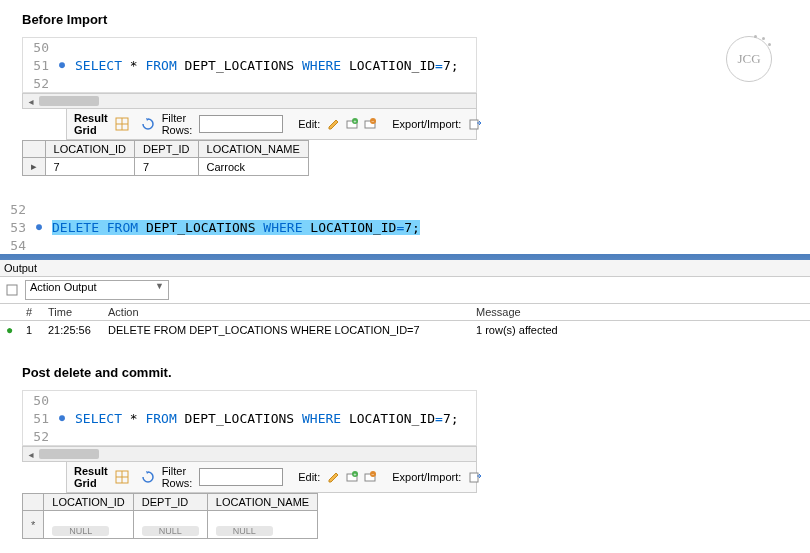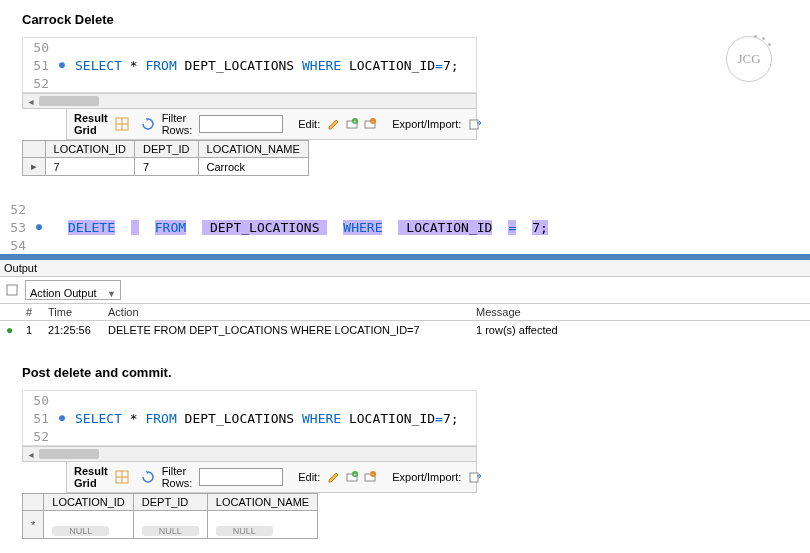--- a/index.html
+++ b/index.html
@@ -5,38 +5,38 @@
 * { margin: 0; padding: 0; box-sizing: border-box; }
 body { font-family: Tahoma, Verdana, sans-serif; font-size: 12px; background: #fff; color: #000; width: 810px; }
 .section-title { font-weight: bold; font-size: 13px; padding: 12px 0 10px 22px; }
 .editor-block { margin-left: 22px; position: relative; }
 .editor { font-family: Consolas, monospace; font-size: 13px; background: #fff; border: 1px solid #ddd; }
 .editor-line { display: flex; align-items: center; height: 18px; }
 .gutter-num { width: 30px; text-align: right; color: #999; padding-right: 4px; }
 .gutter-dot { width: 18px; text-align: center; color: #3a7bd5; font-size: 10px; position: relative; top: -1px; }
 .code-cell { padding-left: 4px; }
 .kw { color: #0066cc; font-weight: normal; }
-.highlight { background: #c4b5fd; margin-left: 16px; }
+.highlight { background: #7dd3fc; }
 .scrollbar-h { height: 16px; background: #f0f0f0; border: 1px solid #ccc; display: flex; align-items: center; }
 .sb-arrow { width: 16px; height: 14px; display: flex; align-items: center; justify-content: center; color: #666; font-size: 10px; }
 .sb-thumb { width: 60px; height: 10px; background: #c7c7c7; border-radius: 2px; }
 .toolbar { display: flex; align-items: center; gap: 4px; padding: 3px 4px; background: #f8f8f8; border: 1px solid #ccc; border-top: none; margin-left: 44px; }
 .tb-label { font-size: 11px; padding: 0 3px; }
 .tb-icon { width: 18px; height: 18px; display: flex; align-items: center; justify-content: center; cursor: pointer; }
 .tb-input { width: 84px; height: 18px; border: 1px solid #999; font-size: 11px; padding: 0 3px; }
 .tb-sep { width: 1px; height: 18px; background: #ccc; margin: 0 2px; }
 .result-table { border-collapse: collapse; border: 1px solid #aaa; margin-left: 22px; }
 .result-table th, .result-table td { border: 1px solid #aaa; padding: 2px 8px; font-size: 11px; text-align: left; }
 .result-table th { background: #f2f2f2; font-weight: normal; }
 .row-handle { width: 16px; background: #f2f2f2; text-align: center; color: #555; }
 .null-pill { display: inline-block; background: #e6e6e6; border-radius: 3px; padding: 0 17px; font-size: 9px; color: #888; margin-top: 13px; }
 .output-panel { border-top: 6px solid; border-image: linear-gradient(#4d7fbd,#cfe1f6) 6; }
 .output-title { font-size: 11px; padding: 2px 4px; background: #f5f5f5; border-bottom: 1px solid #ccc; }
 .output-toolbar { display: flex; align-items: center; gap: 4px; padding: 3px; border-bottom: 1px solid #ccc; }
-.dropdown { display: flex; align-items: flex-end; border: 1px solid #aaa; height: 20px; width: 96px; font-size: 11px; padding: 0 4px; justify-content: space-between; }
+.dropdown { display: flex; align-items: flex-start; border: 1px solid #aaa; height: 20px; width: 144px; font-size: 11px; padding: 0 4px; justify-content: space-between; }
 .output-grid { width: 100%; border-collapse: collapse; font-size: 11px; }
 .output-grid th { text-align: left; font-weight: normal; padding: 2px 6px; border-bottom: 1px solid #ccc; color: #333; }
 .output-grid td { padding: 2px 6px; }
 .check-ok { color: #2a9d2a; font-size: 12px; }
 .logo-wrap { position: absolute; right: 38px; top: 36px; display: flex; align-items: center; gap: 10px; opacity: 0.78; }
 .logo-circle { width: 46px; height: 46px; border: 1px solid #bbb; border-radius: 50%; display: flex; align-items: center; justify-content: center; font-size: 13px; color: #888; font-family: serif; position: relative; }
 .logo-dot { position: absolute; width: 3px; height: 3px; background: #aaa; border-radius: 50%; }
 .logo-text-main { font-family: 'Times New Roman', serif; font-size: 22px; color: #aaa; letter-spacing: 1px; }
 .logo-text-sub { font-size: 7px; color: #bbb; letter-spacing: 0.5px; }
 .editor-wrap { width: 455px; }
@@ -47,21 +47,21 @@
 
 <div class="logo-wrap">
   <div class="logo-circle">
     <span>JCG</span>
     <span class="logo-dot" style="top:0;right:6px"></span>
     <span class="logo-dot" style="top:6px;right:0"></span>
     <span class="logo-dot" style="top:-2px;right:14px"></span>
   </div>
 </div>
 
-<div class="section-title">Carrock Delete</div>
+<div class="section-title">Before Import</div>
 
 <div class="editor-block editor-wrap">
   <div class="editor" id="ed1">
       <div class="editor-line">
         <div class="gutter-num">50</div>
         <div class="gutter-dot"></div>
         <div class="code-cell"></div>
       </div>
       <div class="editor-line">
         <div class="gutter-num">51</div>

